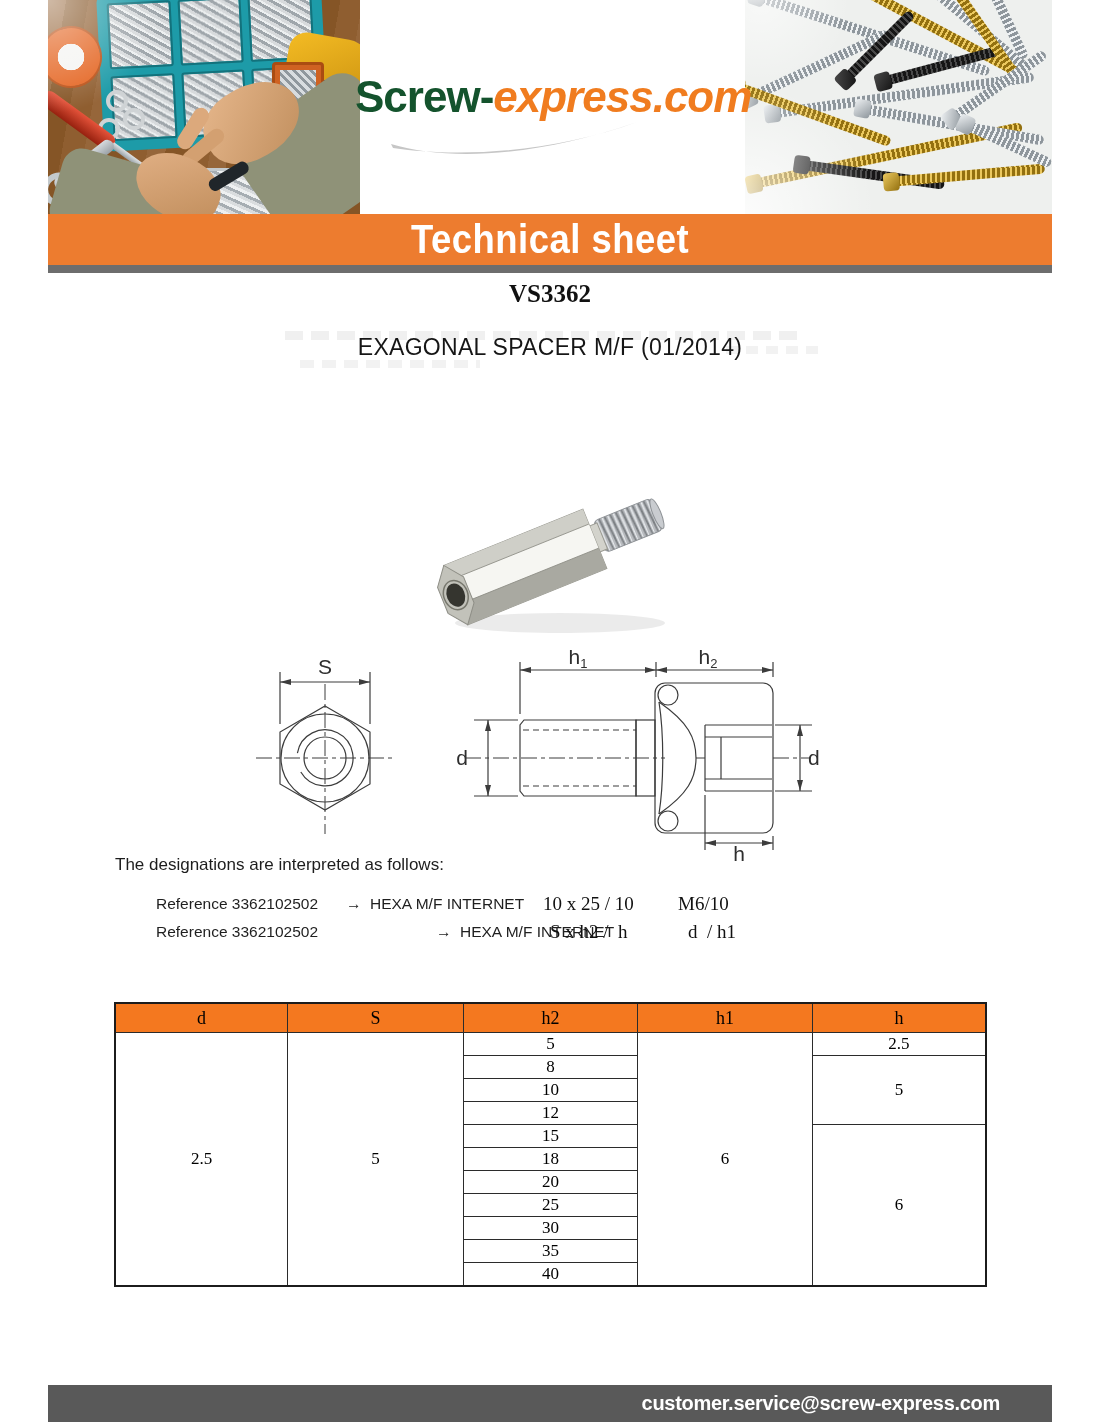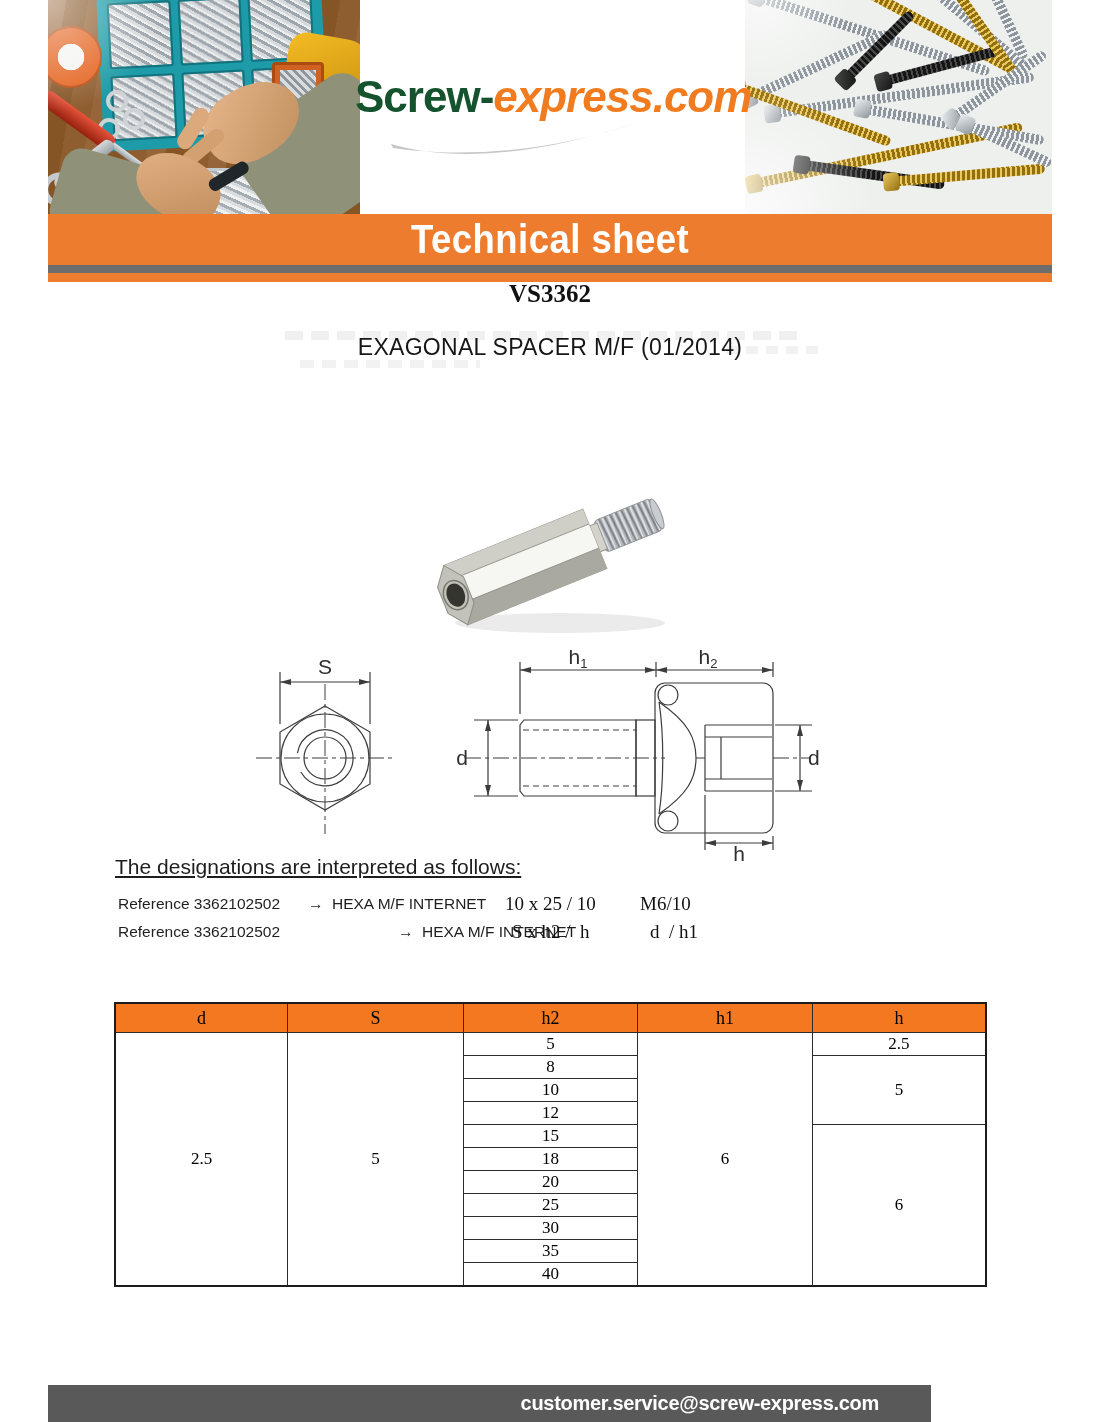--- a/index.html
+++ b/index.html
@@ -67,21 +67,21 @@
   .pr-fade { position:absolute; inset:0;
     background: radial-gradient(circle at 0% 100%, rgba(255,255,255,.8), transparent 35%),
                 radial-gradient(circle at 5% 0%, rgba(255,255,255,.6), transparent 25%); }
   
   .logo { position:absolute; left:355px; top:72px; width:390px; text-align:center;
     font-size:44px; font-weight:bold; letter-spacing:-1px; white-space:nowrap; }
   .logo .p1 { color:#14532d; }
   .logo .p2 { color:#f07c1f; font-style:italic; }
   .logo-swoosh { position:absolute; left:385px; top:118px; }
   
-  .banner { position:absolute; left:48px; top:214px; width:1004px; height:68px; background:#ed7c2f; }
+  .banner { position:absolute; left:48px; top:214px; width:1004px; height:51px; background:#ed7c2f; }
   .banner-title { width:100%; text-align:center; line-height:51px; color:#ffffff;
     font-size:38px; font-weight:bold; letter-spacing:0.5px; transform:scale(0.96,1.08); }
   .banner-strip { position:absolute; left:48px; top:265px; width:1004px; height:8px; background:#6d6d6d; }
   
   .doc-code { position:absolute; left:0; top:280px; width:1100px; text-align:center;
     font-family:"Liberation Serif", serif; font-weight:bold; font-size:25px; color:#111; }
   .doc-title { position:absolute; left:0; top:334px; width:1100px; text-align:center;
     font-size:23px; color:#161616; letter-spacing:0.3px; }
   .ghost { position:absolute; pointer-events:none; }
   .g1 { left:285px; top:331px; width:520px; height:9px;
@@ -97,41 +97,41 @@
   .tech-drawing line, .tech-drawing path, .tech-drawing polygon.outline, .tech-drawing rect, .tech-drawing circle
     { stroke:#3c3c3c; stroke-width:1.2; fill:none; }
   .tech-drawing .dash { stroke-dasharray:6 4; }
   .tech-drawing .dashdot { stroke-dasharray:16 4 4 4; stroke-width:1; }
   .tech-drawing .arrow { fill:#3c3c3c; stroke:none; }
   .tech-drawing .whitefill { fill:#ffffff; stroke:none; }
   .tech-drawing .whiteline { fill:#ffffff; }
   .tech-drawing text { font-family:"Liberation Sans", sans-serif; font-size:21px; fill:#2e2e2e; stroke:none; }
   .tech-drawing .sub { font-size:13px; }
   
-  .designations-heading { position:absolute; left:115px; top:855px; font-size:21px; color:#1d1d1d;
-    text-decoration:underline; }
+  .designations-heading { position:absolute; left:115px; top:855px; font-size:17px; color:#1d1d1d;
+    }
   .ref-row { position:absolute; left:0; width:100%; height:26px; font-size:15.5px; color:#1f1f1f; }
-  .ref-row span { position:absolute; white-space:pre; }
+  .ref-row span { position:absolute; white-space:pre;margin-left:38px; }
   .ref-label { left:118px; }
   .r1 .ref-arrow { left:308px; }
   .r1 .ref-name  { left:332px; }
   .r2 .ref-arrow { left:398px; }
   .r2 .ref-name  { left:422px; }
   .ref-f1, .ref-f2 { font-family:"Liberation Serif", serif; font-size:19px; top:-2px; color:#111; }
   .r1 .ref-f1 { left:505px; }  .r1 .ref-f2 { left:640px;text-align:right; }
   .r2 .ref-f1 { left:512px;text-align:right; }  .r2 .ref-f2 { left:650px; }
   
   .spec-table { position:absolute; left:114px; top:1002px; width:873px; border-collapse:collapse;
     font-family:"Liberation Serif", serif; }
   .spec-table th, .spec-table td { border:1px solid #2b2b2b; text-align:center; padding:0; }
   .spec-table th { background:#f4781f; font-weight:normal; font-size:18px; height:28px; color:#000; }
   .spec-table td { font-size:17px; height:22px; color:#000; }
   .spec-table { border:2px solid #1c1c1c; }
   
-  .footer-bar { position:absolute; left:48px; top:1385px; width:883px; height:37px; background:#595959; }
+  .footer-bar { position:absolute; left:48px; top:1385px; width:1004px; height:37px; background:#595959; }
   .footer-email { position:absolute; right:52px; top:0; line-height:37px; color:#ffffff;
     font-size:20px; font-weight:bold; letter-spacing:-0.3px; }
 </style>
 </head>
 <body>
 
 <div class="page">
 
   <div class="photo photo-left">
     <div class="pl-box">

